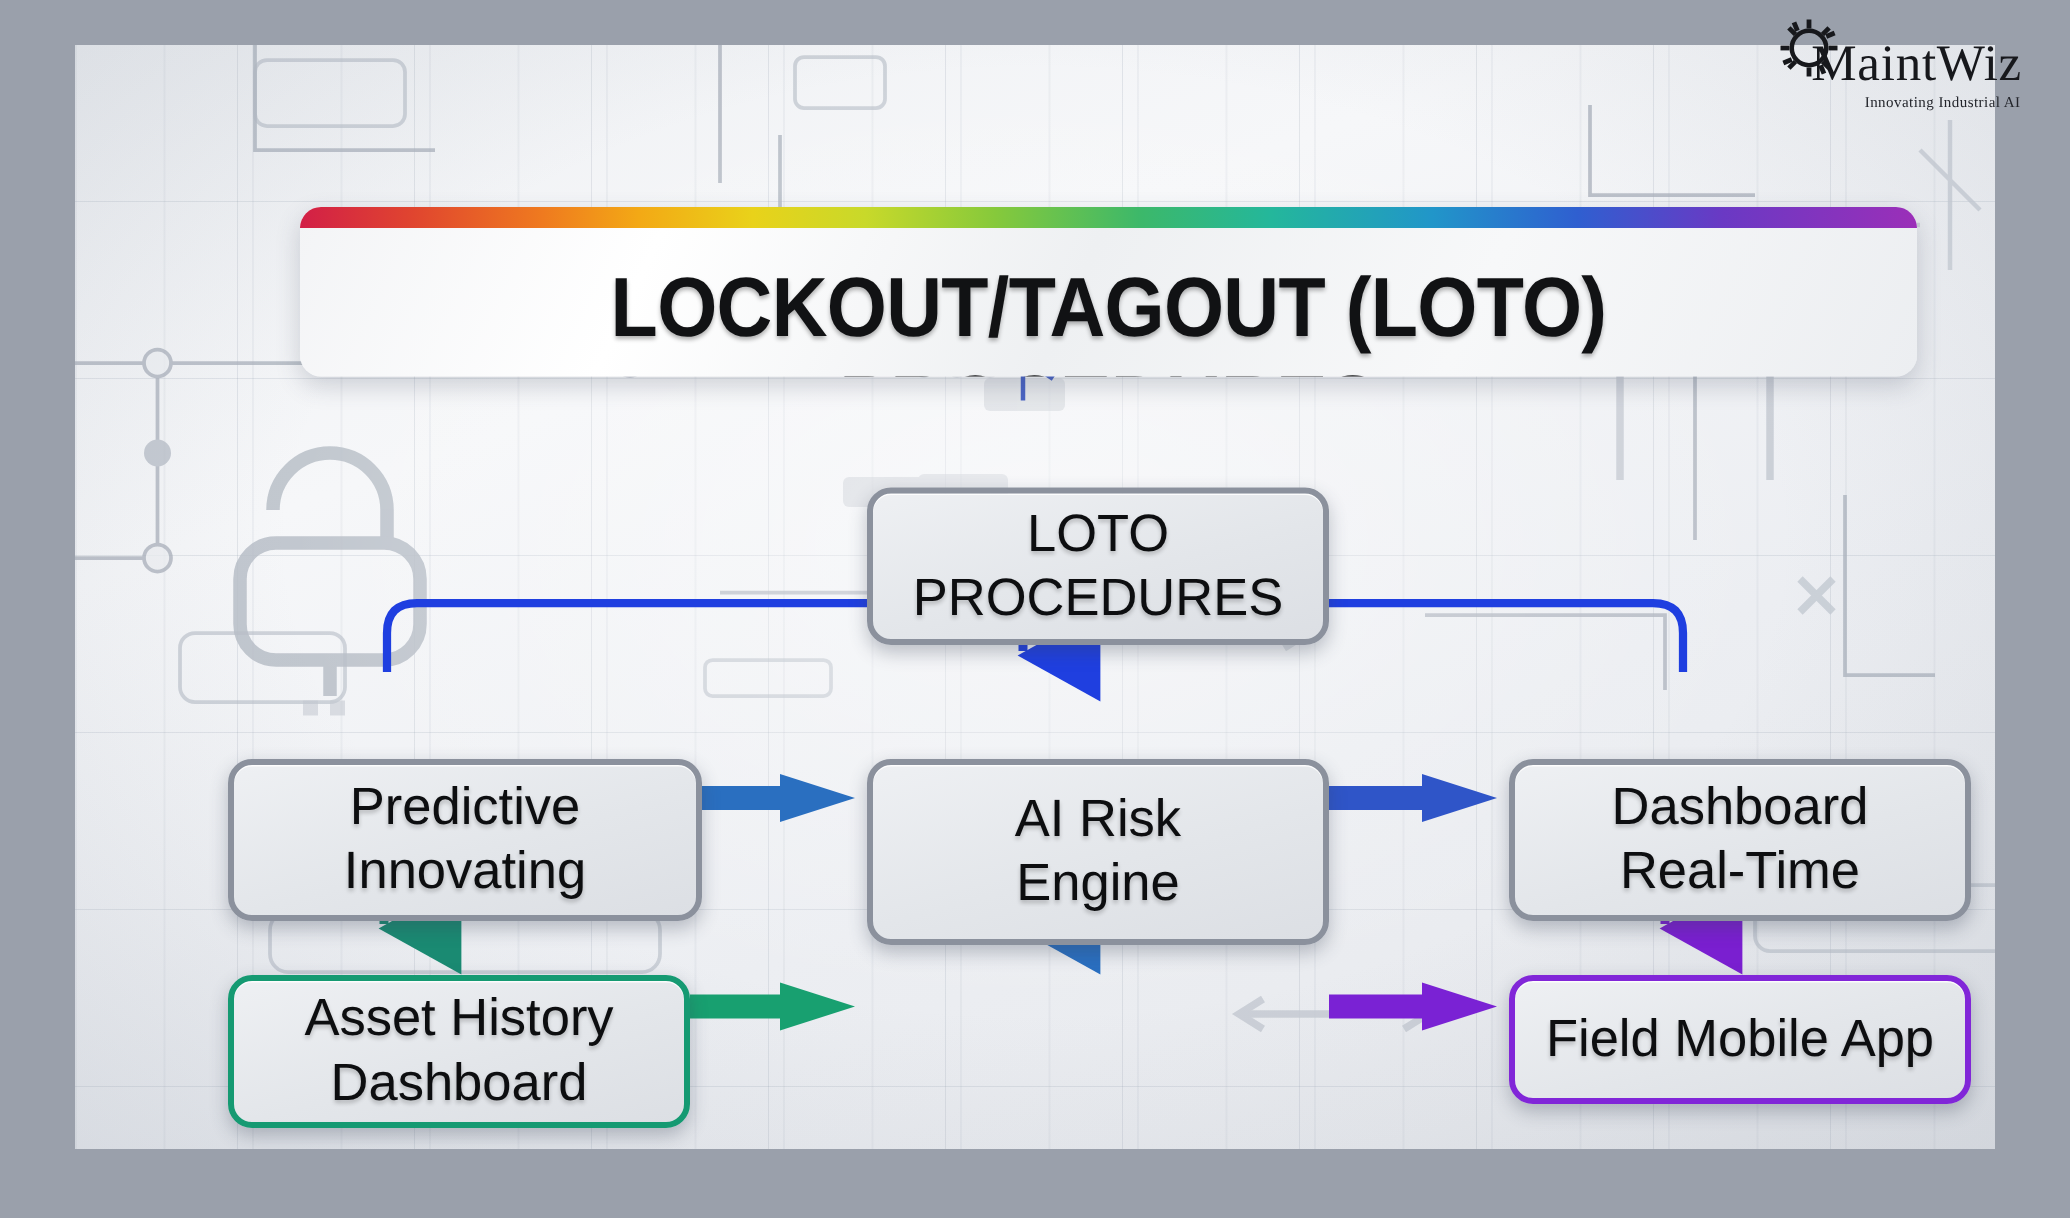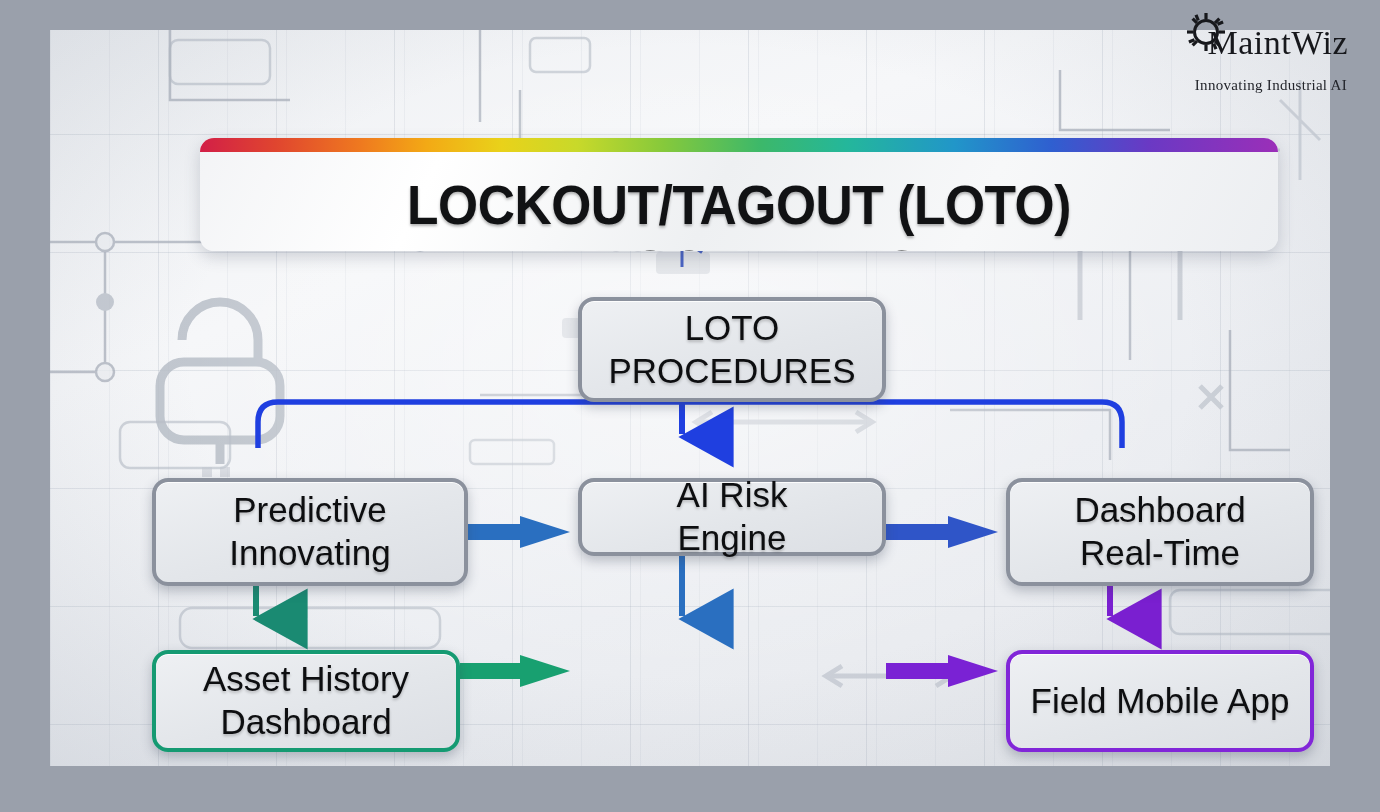--- a/index.html
+++ b/index.html
@@ -45,21 +45,21 @@
     position:absolute;right:30px;top:4px;width:190px;height:86px;
     text-align:right;color:#17181c;
   }
   #logo .wordmark{
     font-family:"Liberation Serif", serif;
     font-size:34px;letter-spacing:.5px;line-height:1;
     margin-top:22px;margin-right:2px;
   }
   #logo .tagline{
     font-family:"Liberation Serif", serif;
-    font-size:15px;letter-spacing:.3px;margin-top:17px;margin-right:3px;color:#23252b;
+    font-size:10px;letter-spacing:.3px;margin-top:3px;margin-right:3px;color:#23252b;
   }
   #logo .gear{position:absolute;left:24px;top:6px;}
 
   
   #banner{
     position:absolute;left:150px;top:108px;width:1078px;height:113px;
     border-radius:14px;
     background:linear-gradient(115deg,#f3f4f6 0%,#ffffff 22%,#eef0f2 48%,#f7f8f9 72%,#eceef1 100%);
     box-shadow:0 6px 16px rgba(60,70,90,.22), 0 1px 0 rgba(255,255,255,.9) inset;
     overflow:hidden;
@@ -84,32 +84,32 @@
     position:absolute;
     border-radius:16px;
     background:linear-gradient(165deg,#eef0f3 0%,#e3e6ea 55%,#dcdfe4 100%);
     box-shadow:0 5px 12px rgba(55,65,85,.30), 0 1px 0 rgba(255,255,255,.85) inset;
     display:flex;align-items:center;justify-content:center;
     text-align:center;color:#0d0e10;
     font-size:35px;line-height:1.22;
     text-shadow:0 2px 3px rgba(0,0,0,.22);
     box-sizing:border-box;
   }
-  .node.b-gray{border:4px solid #8b919d;}
+  .node.b-gray{border:4px solid #8b919d;margin-top:28px;}
   .node.b-green{border:4px solid #159a72;}
   .node.b-blue{border:4px solid #2f6cb0;}
   .node.b-purple{border:4px solid #8126d8;}
 
   #n_loto{left:528px;top:267px;width:308px;height:105px;}
   #n_pm  {left:102px;top:448px;width:316px;height:108px;}
-  #n_ai  {left:528px;top:448px;width:308px;height:78px;}
+  #n_ai  {left:528px;top:448px;width:308px;height:124px;}
   #n_rt  {left:956px;top:448px;width:308px;height:108px;}
   #n_ah  {left:102px;top:620px;width:308px;height:102px;text-align:center;}
   #n_fm  {left:528px;top:620px;width:308px;height:102px;}
-  #n_fma {left:956px;top:620px;width:308px;height:102px;}
+  #n_fma {left:956px;top:620px;width:308px;height:86px;}
 
   #connectors{position:absolute;inset:0;pointer-events:none;}
 </style>
 </head>
 <body>
 
 <div id="stage">
   <div id="panel">
 
     <div id="grid"></div>

